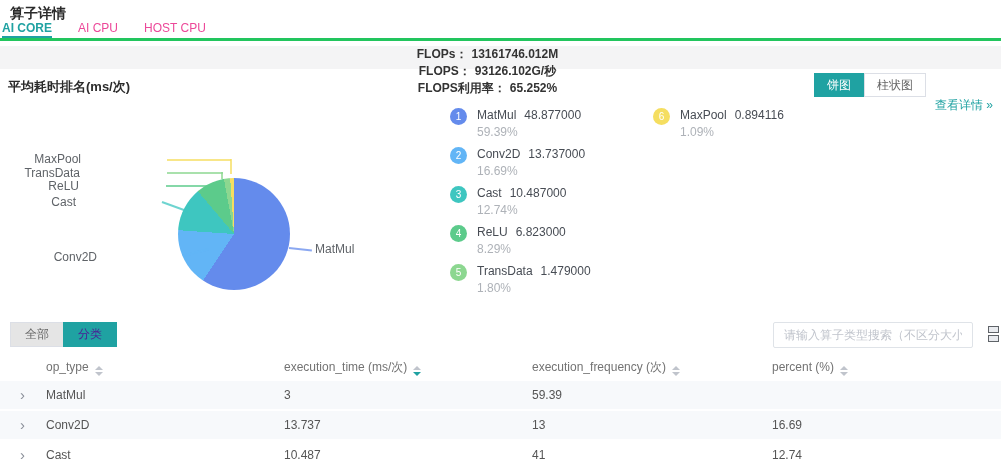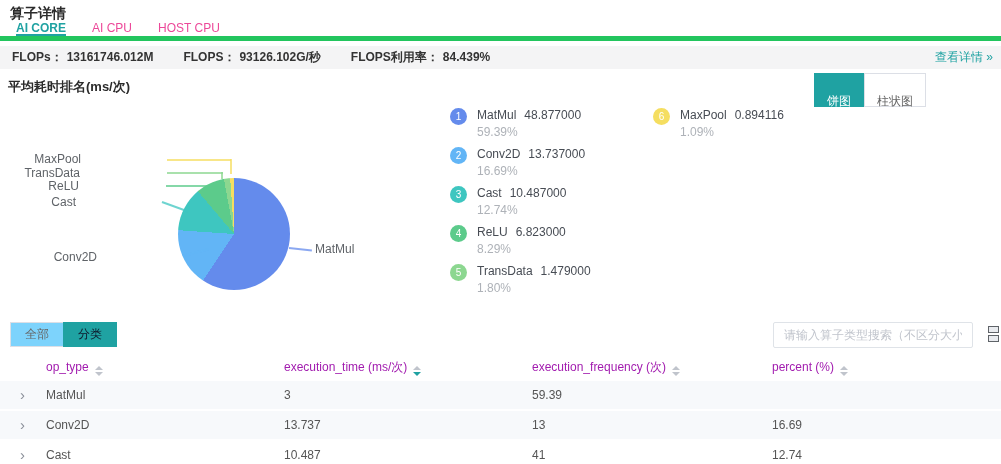--- a/index.html
+++ b/index.html
@@ -4,55 +4,55 @@
 <style>
   :root { --accent:#1FA2A2; }
   * { margin:0; padding:0; box-sizing:border-box; }
   body {
     width:1001px; height:464px; overflow:hidden; position:relative;
     background:#fff; font-family:"Liberation Sans","DejaVu Sans",sans-serif;
     font-size:12px; color:#333;
   }
   
   .page-title { position:absolute; left:10px; top:5px; font-size:14px; font-weight:700; color:#2b2b2b; }
-  .tabs { position:absolute; left:0; top:21px; width:1001px; height:20px; border-bottom:5px solid #22c55e; padding-left:16px; display:flex; }
+  .tabs { position:absolute; left:0; top:21px; width:1001px; height:20px; border-bottom:3px solid #22c55e; padding-left:2px; display:flex; }
   .tab { margin-right:26px; padding-bottom:5px; color:#ec4899; cursor:pointer; }
   .tab.active { color:var(--accent); font-weight:700; border-bottom:2px solid var(--accent); }
-  .flops-bar { position:absolute; left:0; top:46px; width:1001px; height:23px; background:#F4F4F5; display:flex; align-items:center; padding:0 8px 0 12px; }
+  .flops-bar { position:absolute; left:0; top:46px; width:1001px; height:23px; background:#F4F4F5; display:flex; align-items:center; padding:0 8px 0 12px;flex-direction:column; }
   .flops-item { margin-right:30px; font-weight:700; color:#333; white-space:nowrap; }
   .flops-item .val { margin-left:4px; }
   .detail-link { margin-left:auto; color:var(--accent); cursor:pointer; white-space:nowrap; }
   
   .chart-area { position:absolute; left:0; top:70px; width:918px; height:245px; }
   .section-title { position:absolute; left:8px; top:8px; font-size:13px; font-weight:700; color:#2b2b2b; }
   .view-toggle { position:absolute; right:-8px; top:3px; display:flex; }
-  .toggle-btn { height:24px; line-height:22px; padding:16px 12px; border:1px solid #DCDFE6; background:#fff; color:#666; cursor:pointer; }
+  .toggle-btn { height:24px; line-height:22px; padding:0 12px; border:1px solid #DCDFE6; background:#fff; color:#666; cursor:pointer; }
   .toggle-btn.active { background:var(--accent); border-color:var(--accent); color:#fff; }
   .pie { position:absolute; left:178px; top:108px; width:112px; height:112px; border-radius:50%; }
   .pie-label { position:absolute; color:#5f6368; white-space:nowrap; }
   .leader { position:absolute; height:2px; opacity:.75; transform-origin:left center; }
   .leader.v { width:2px; height:auto; }
   .legend-item { position:absolute; display:flex; cursor:pointer; }
   .badge { width:17px; height:17px; border-radius:50%; color:#fff; font-size:10px; line-height:17px; text-align:center; flex:0 0 17px; }
   .legend-text { margin-left:10px; }
   .legend-l1 { color:#474c54; }
   .legend-l1 .lv { margin-left:8px; }
   .legend-l2 { margin-top:3px; color:#AEB2B8; }
   
   .table-area { position:absolute; left:0; top:315px; width:1001px; height:149px; }
   .filter-group { position:absolute; left:10px; top:7px; display:flex; }
-  .filter-btn { height:25px; line-height:23px; padding:0 14px; border:1px solid #DCDFE6; background:#7dd3fc; color:#666; cursor:pointer; }
+  .filter-btn { height:25px; line-height:23px; padding:0 14px; border:1px solid #DCDFE6; background:#e5e5e5; color:#666; cursor:pointer; }
   .filter-btn + .filter-btn { margin-left:-1px; }
-  .filter-btn.active { background:var(--accent); border-color:var(--accent); color:#0f172a;text-align:center; }
+  .filter-btn.active { background:var(--accent); border-color:var(--accent); color:#4c1d95;text-align:center; }
   .search-input { position:absolute; right:28px; top:7px; width:200px; height:26px; border:1px solid #DFE3E8; border-radius:2px; padding:0 10px; font-size:12px; color:#333; outline:none; font-family:inherit; }
   .search-input::placeholder { color:#C0C4CC; }
   .col-filter-icon { position:absolute; left:988px; top:11px; width:16px; height:18px; cursor:pointer; }
   .col-filter-icon i { display:block; width:11px; height:7px; border:1px solid #5f6368; background:#e9ebef; margin-bottom:2px; }
   .thead, .trow { display:grid; grid-template-columns:284px 248px 240px auto; width:1001px; }
-  .thead { position:absolute; left:0; top:40px; height:24px; line-height:24px; color:#a21caf; }
+  .thead { position:absolute; left:0; top:40px; height:24px; line-height:24px; color:#737373; }
   .thead .cell1, .trow .cell1 { padding-left:46px; }
   .sorters { display:inline-flex; flex-direction:column; gap:2px; margin-left:6px; vertical-align:1px; }
   .car { width:0; height:0; border-left:4px solid transparent; border-right:4px solid transparent; }
   .car.up { border-bottom:4px solid #C0C4CC; }
   .car.down { border-top:4px solid #C0C4CC; }
   .sort-desc .car.down { border-top-color:var(--accent); }
   .trow { position:absolute; left:0; height:28px; line-height:28px; color:#555; cursor:pointer; }
   .trow .cell1 { position:relative; }
   .row-bg { background:#F7F9FB; }
   .expand-icon { position:absolute; left:20px; top:0; color:#8a8f99; font-size:15px; }
@@ -63,21 +63,21 @@
 <div class="page-title">算子详情</div>
 <div class="tabs">
   <div class="tab active">AI CORE</div>
   <div class="tab">AI CPU</div>
   <div class="tab">HOST CPU</div>
 </div>
 
 <div class="flops-bar">
   <span class="flops-item"><span>FLOPs：</span><span class="val">13161746.012M</span></span>
   <span class="flops-item"><span>FLOPS：</span><span class="val">93126.102G/秒</span></span>
-  <span class="flops-item"><span>FLOPS利用率：</span><span class="val">84.439%</span></span>
+  <span class="flops-item"><span>FLOPS利用率：</span><span class="val">65.252%</span></span>
   <a class="detail-link">查看详情 »</a>
 </div>
 
 <div class="chart-area">
   <div class="section-title">平均耗时排名(ms/次)</div>
 
   <div class="view-toggle">
     <div class="toggle-btn active">饼图</div>
     <div class="toggle-btn">柱状图</div>
   </div>

